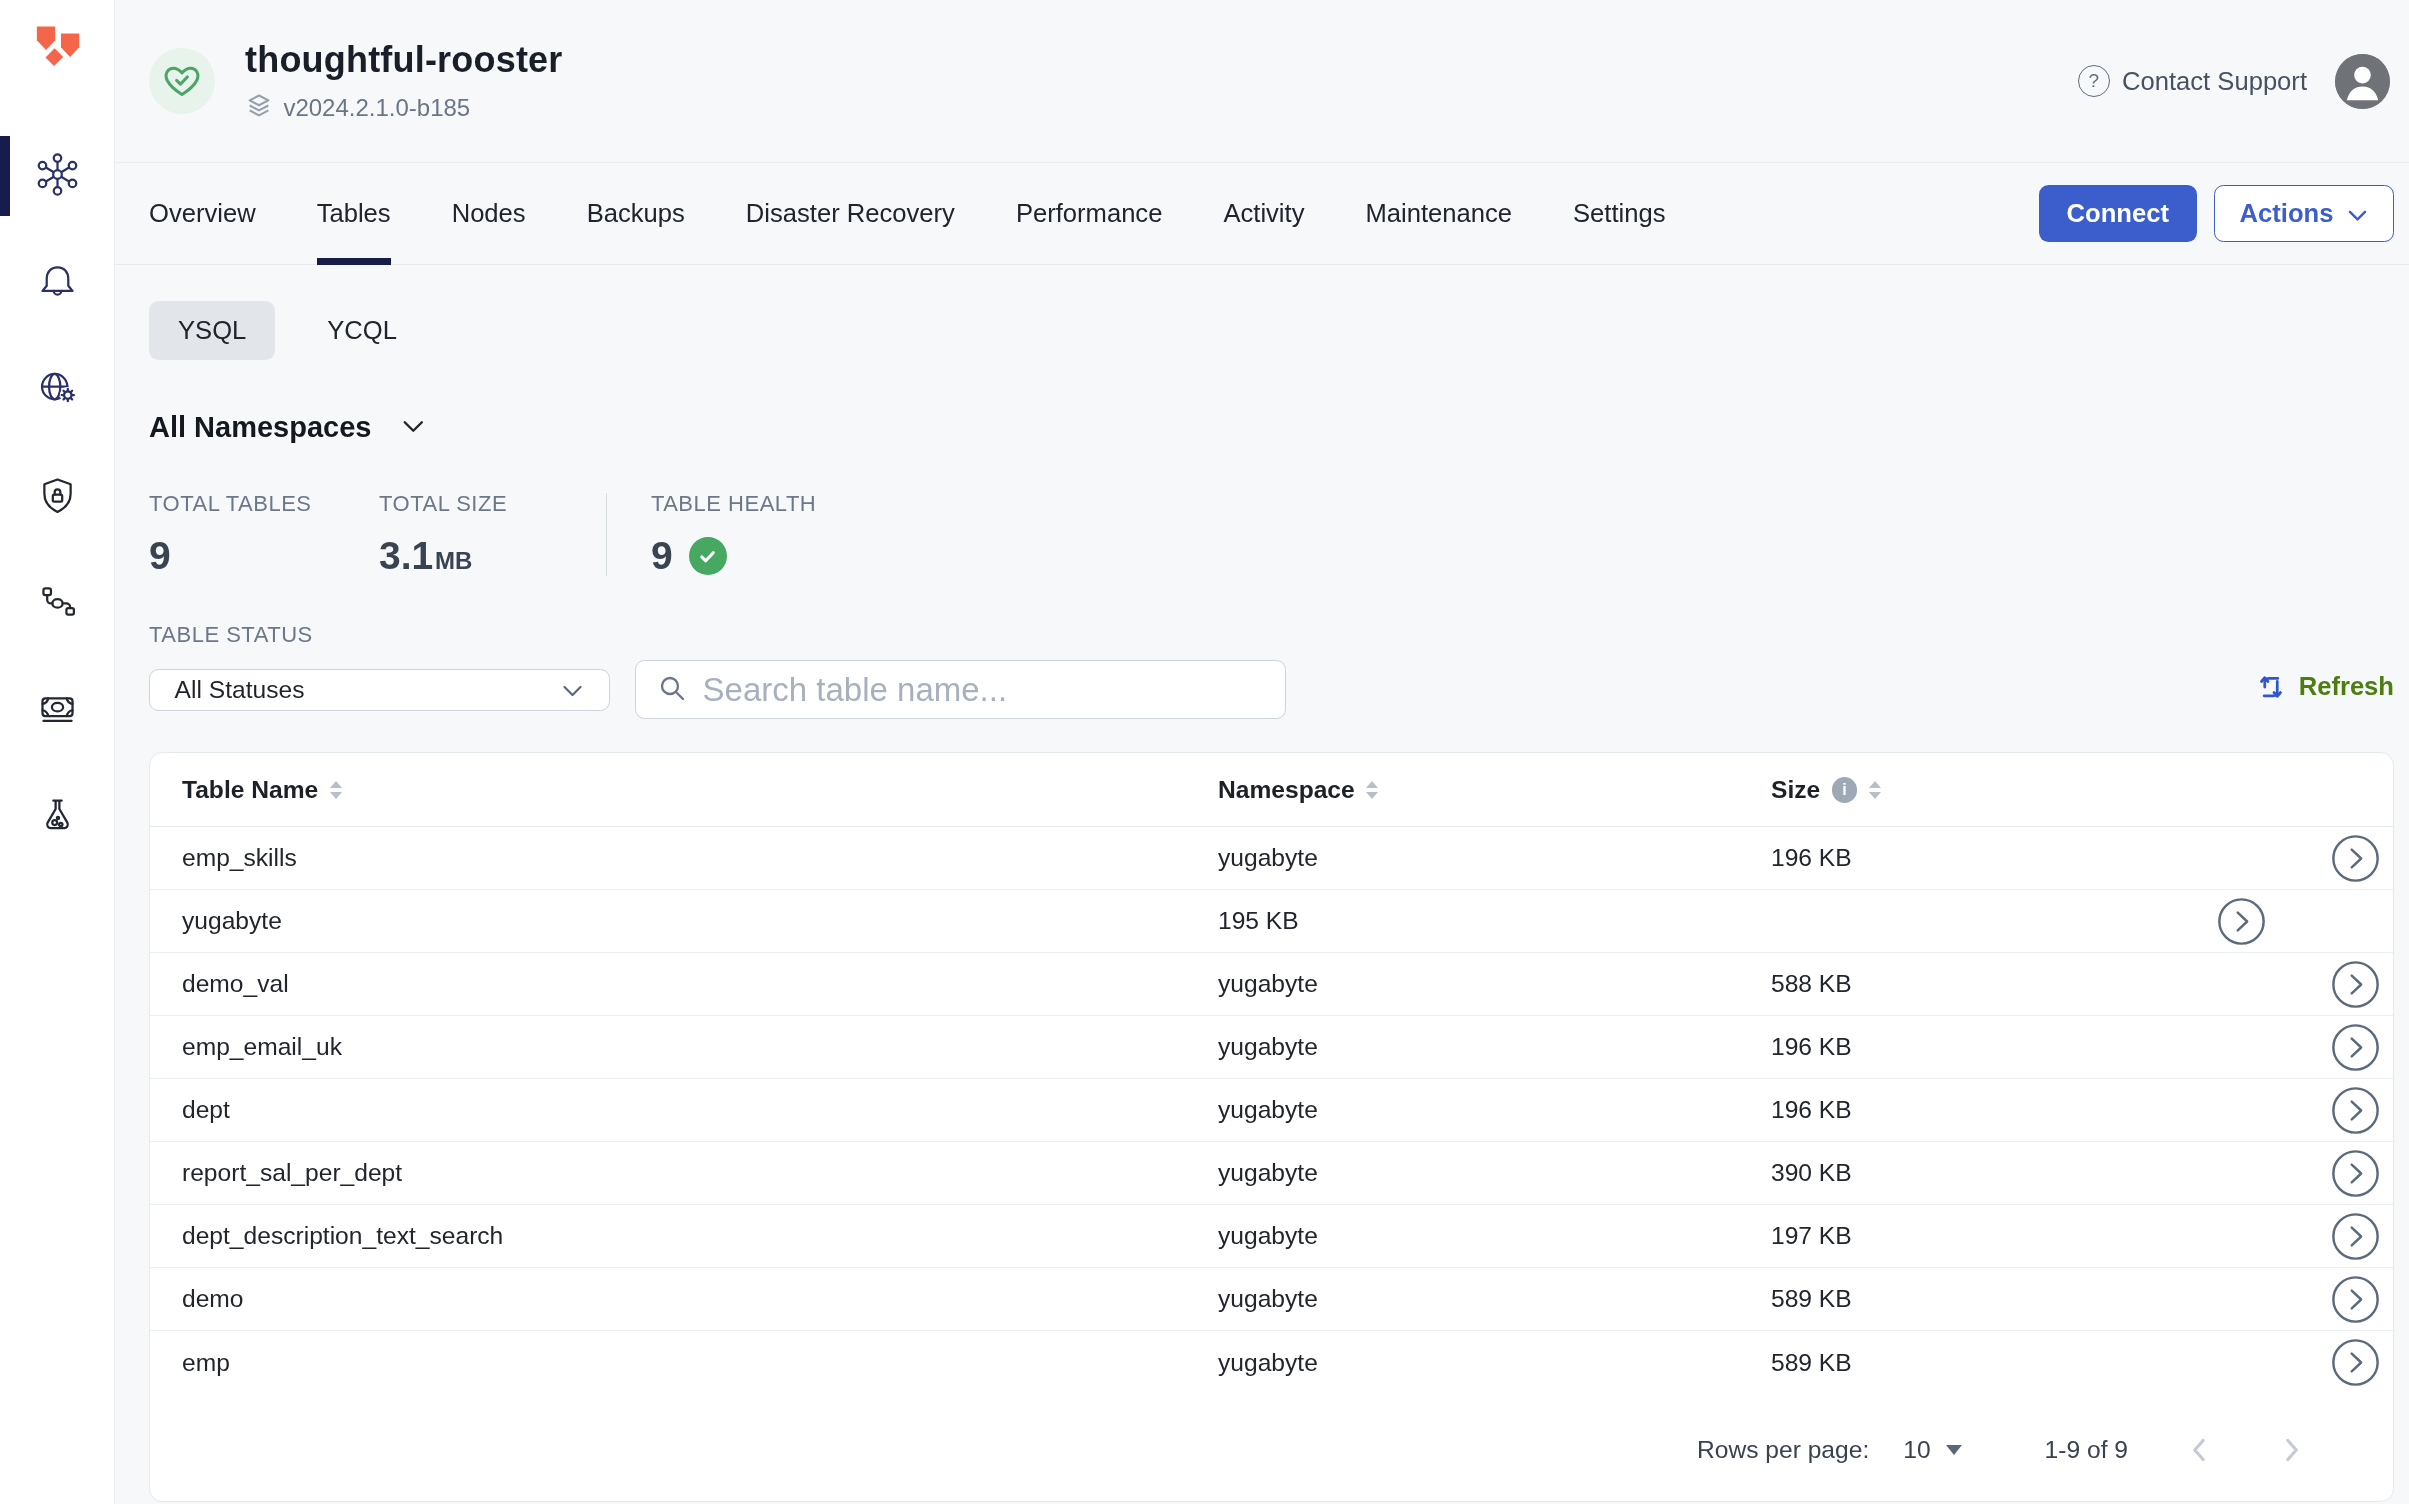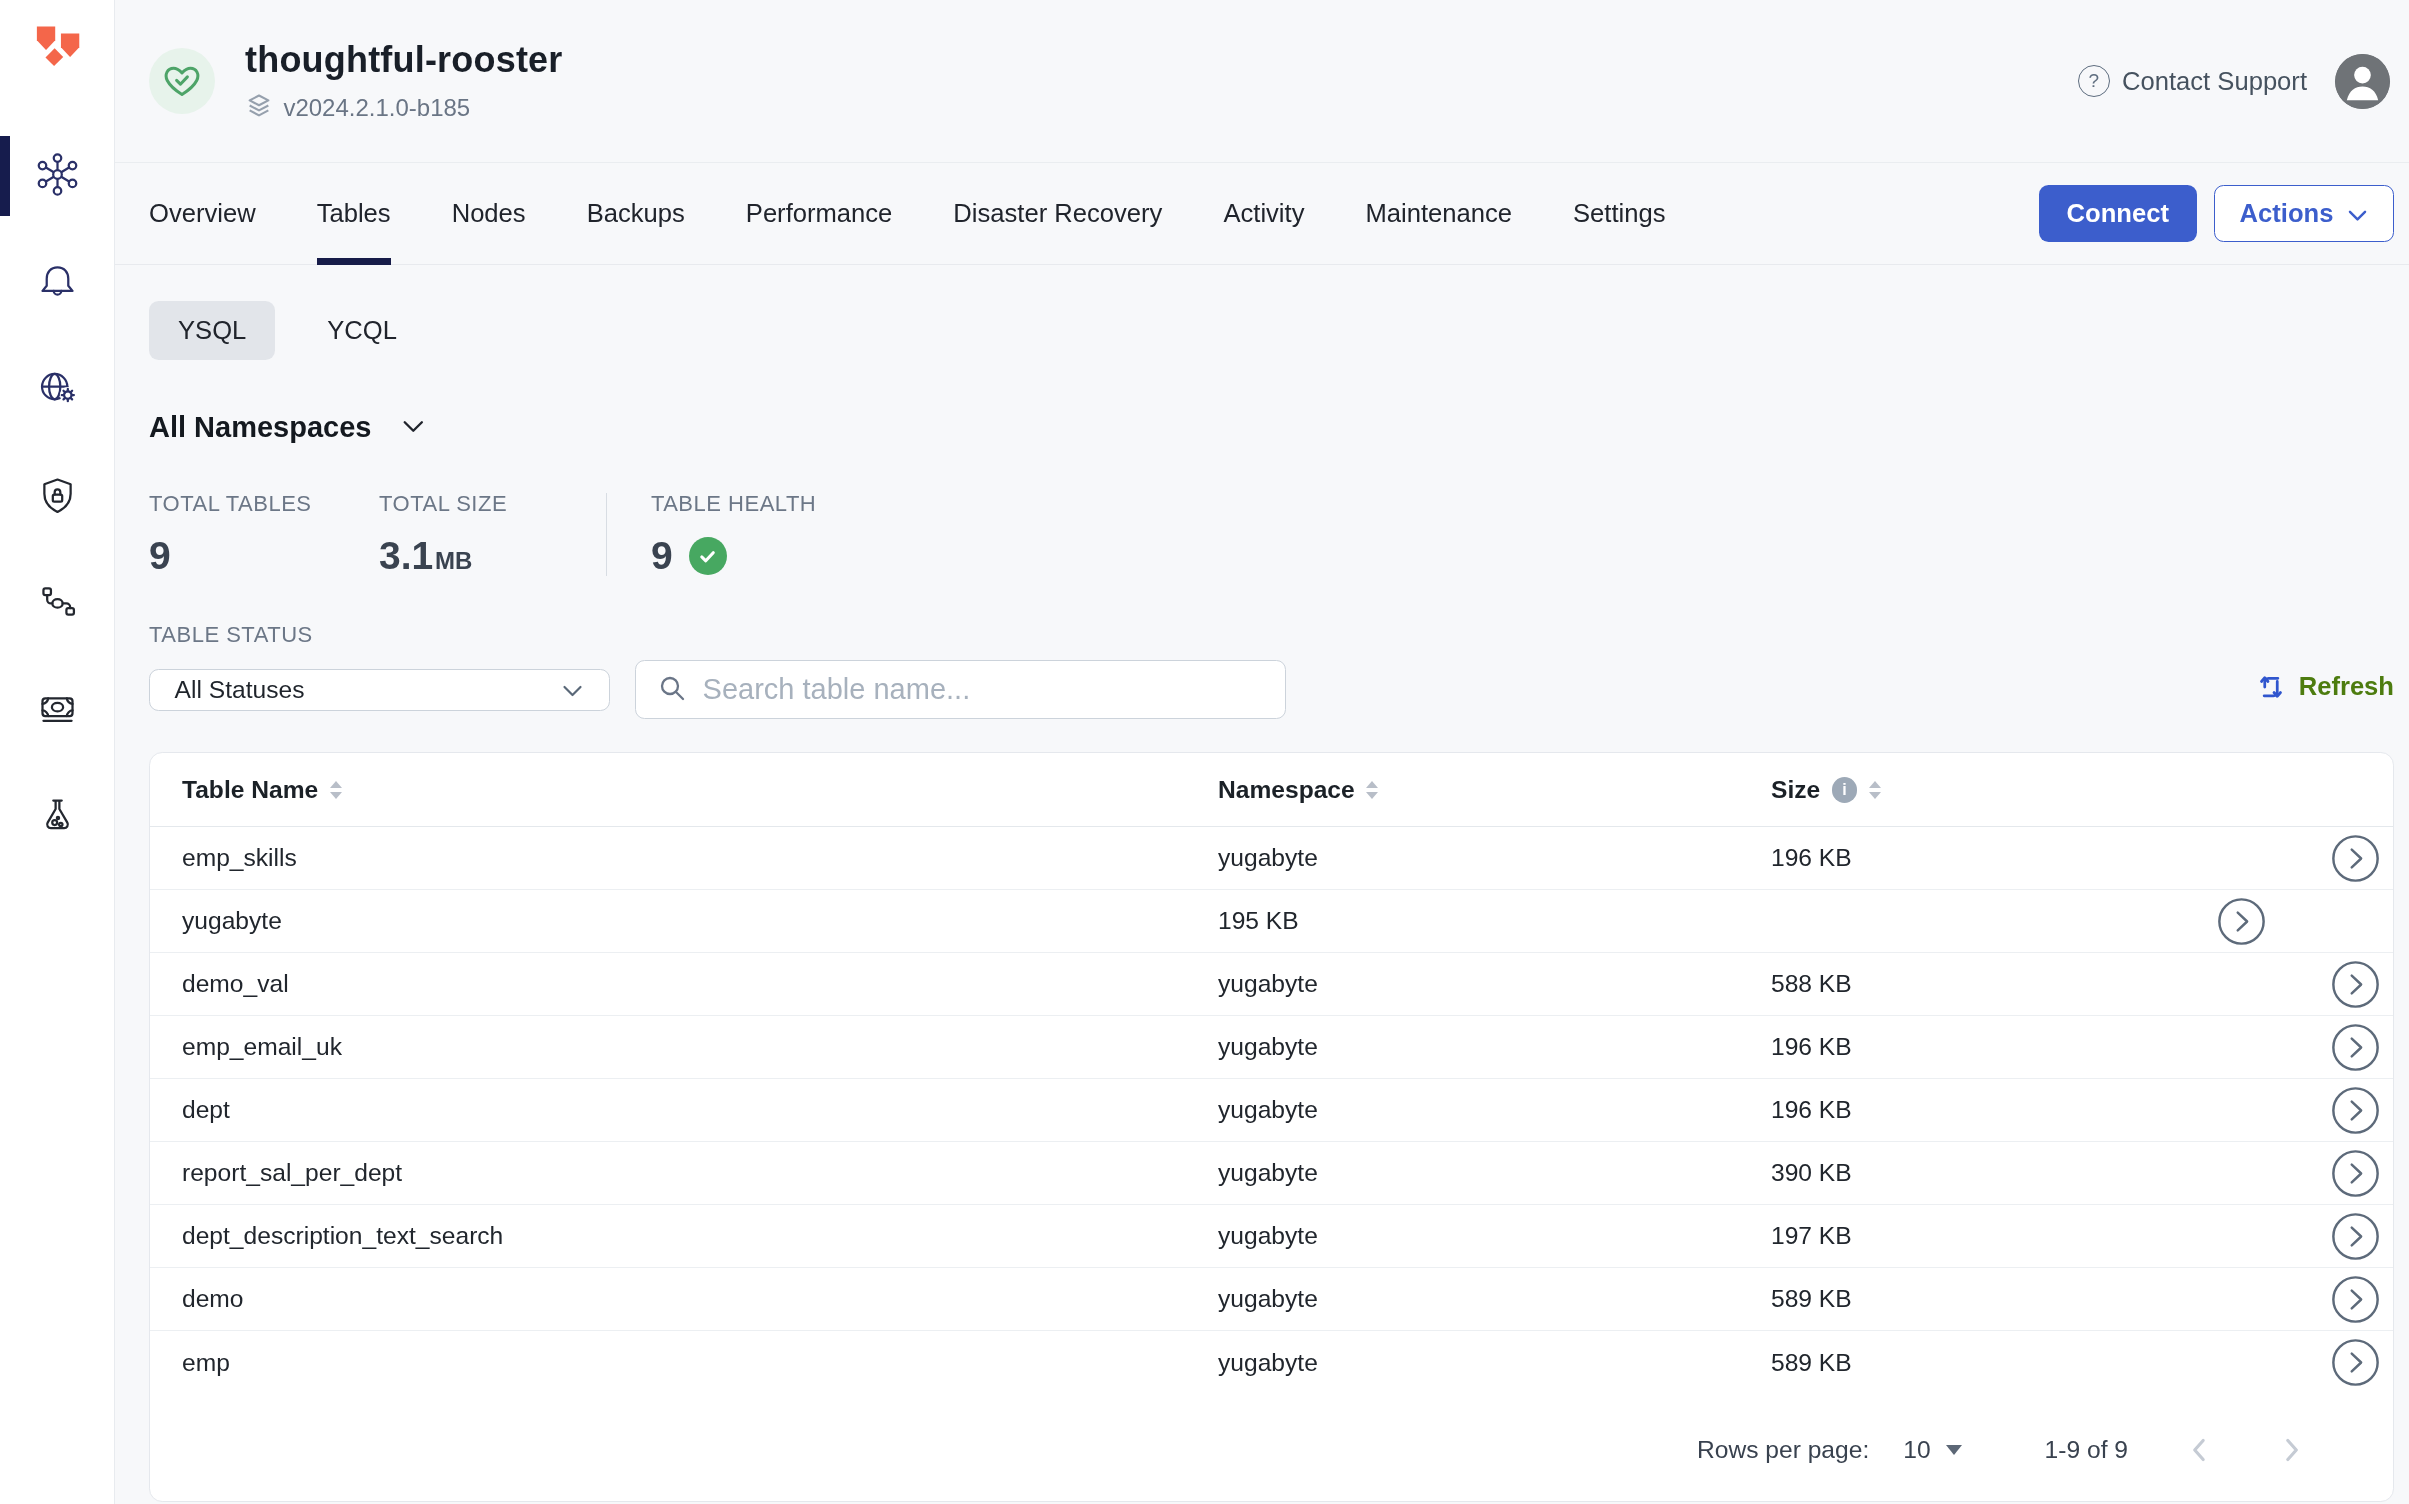--- a/index.html
+++ b/index.html
@@ -86,21 +86,21 @@
   .filter-row { margin-top:12.3px; display:flex; align-items:center; }
   .select-box {
     width:461px; height:42px; background:#fff; border:1.9px solid #CCD3DB; border-radius:9.5px;
     display:flex; align-items:center; padding:0 24.6px; font-size:24.6px; color:#1F242B; cursor:pointer;
   }
   .select-box .chev { margin-left:auto; }
   .search-box {
     margin-left:24.6px; width:651px; height:59px; background:#fff; border:1.9px solid #CCD3DB; border-radius:9.5px;
     display:flex; align-items:center; gap:16px; padding:0 21px;
   }
-  .search-box input { border:none; outline:none; flex:1; font-size:29px; font-family:inherit; color:#1F242B; background:transparent; }
+  .search-box input { border:none; outline:none; flex:1; font-size:33px; font-family:inherit; color:#1F242B; background:transparent; }
   .search-box input::placeholder { color:#A7B1BD; }
   .refresh-btn { margin-left:auto; display:flex; align-items:flex-start; gap:12.3px; color:#4d7c0f;
     font-size:25.6px; font-weight:700; cursor:pointer; background:none; border:none; font-family:inherit; }
   
   .card {
     margin-top:33px; background:#fff; border:1.9px solid #E5E8ED; border-radius:13.2px;
     height:750px; display:flex; flex-direction:column; overflow:hidden;
   }
   .t-head, .t-row {
     display:grid; grid-template-columns:1036px 553px 1fr 114px;
@@ -249,22 +249,22 @@
       </div>
     </div>
   </div>
 
   <div class="tabbar">
     <div class="tabs" id="tabs">
         <div class="tab">Overview</div>
         <div class="tab active">Tables</div>
         <div class="tab">Nodes</div>
         <div class="tab">Backups</div>
+        <div class="tab">Disaster Recovery</div>
         <div class="tab">Performance</div>
-        <div class="tab">Disaster Recovery</div>
         <div class="tab">Activity</div>
         <div class="tab">Maintenance</div>
         <div class="tab">Settings</div>
       </div>
     <div class="tab-actions">
       <button class="btn-connect">Connect</button>
       <button class="btn-actions">
         <span>Actions</span>
         <span>
           <svg width="21" height="13.2" viewBox="0 0 20 14" fill="none" stroke="currentColor" stroke-width="2.6" stroke-linecap="round" stroke-linejoin="round">

